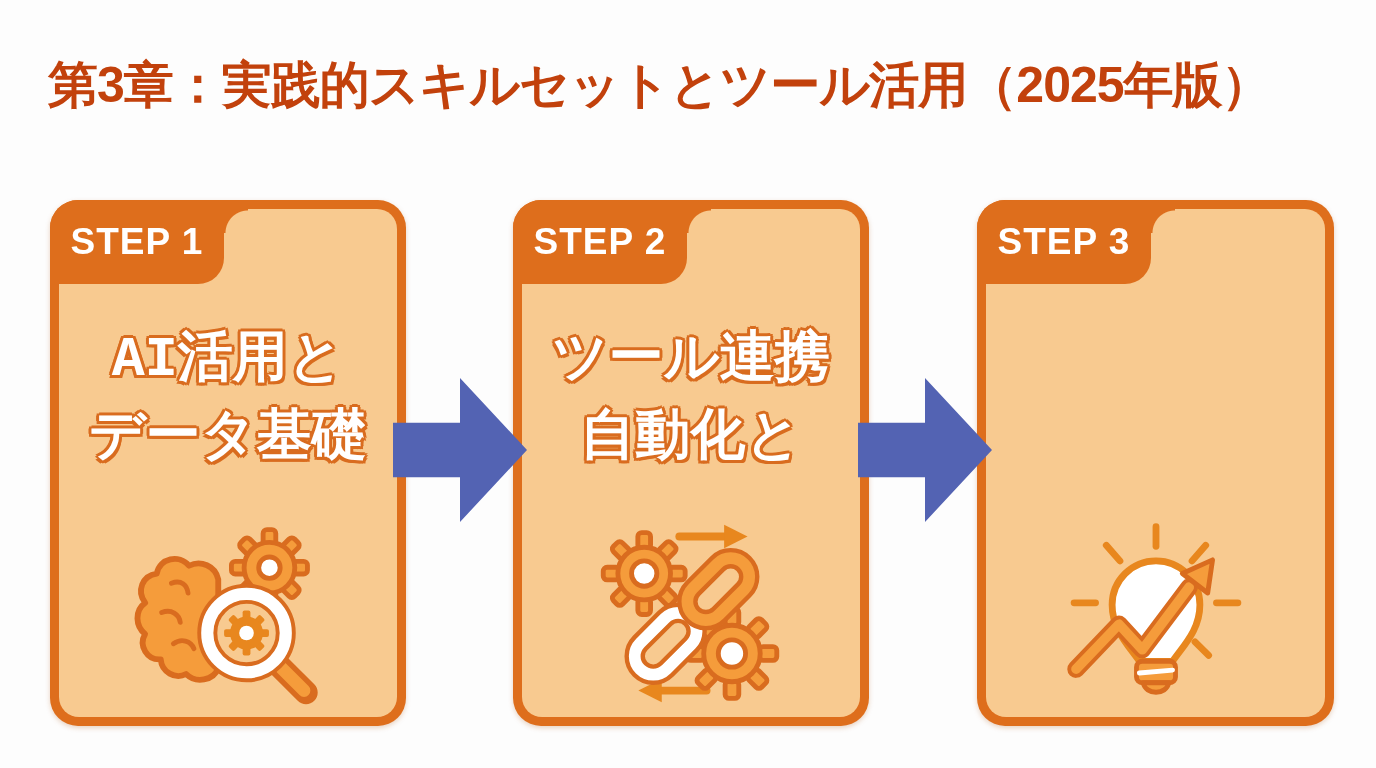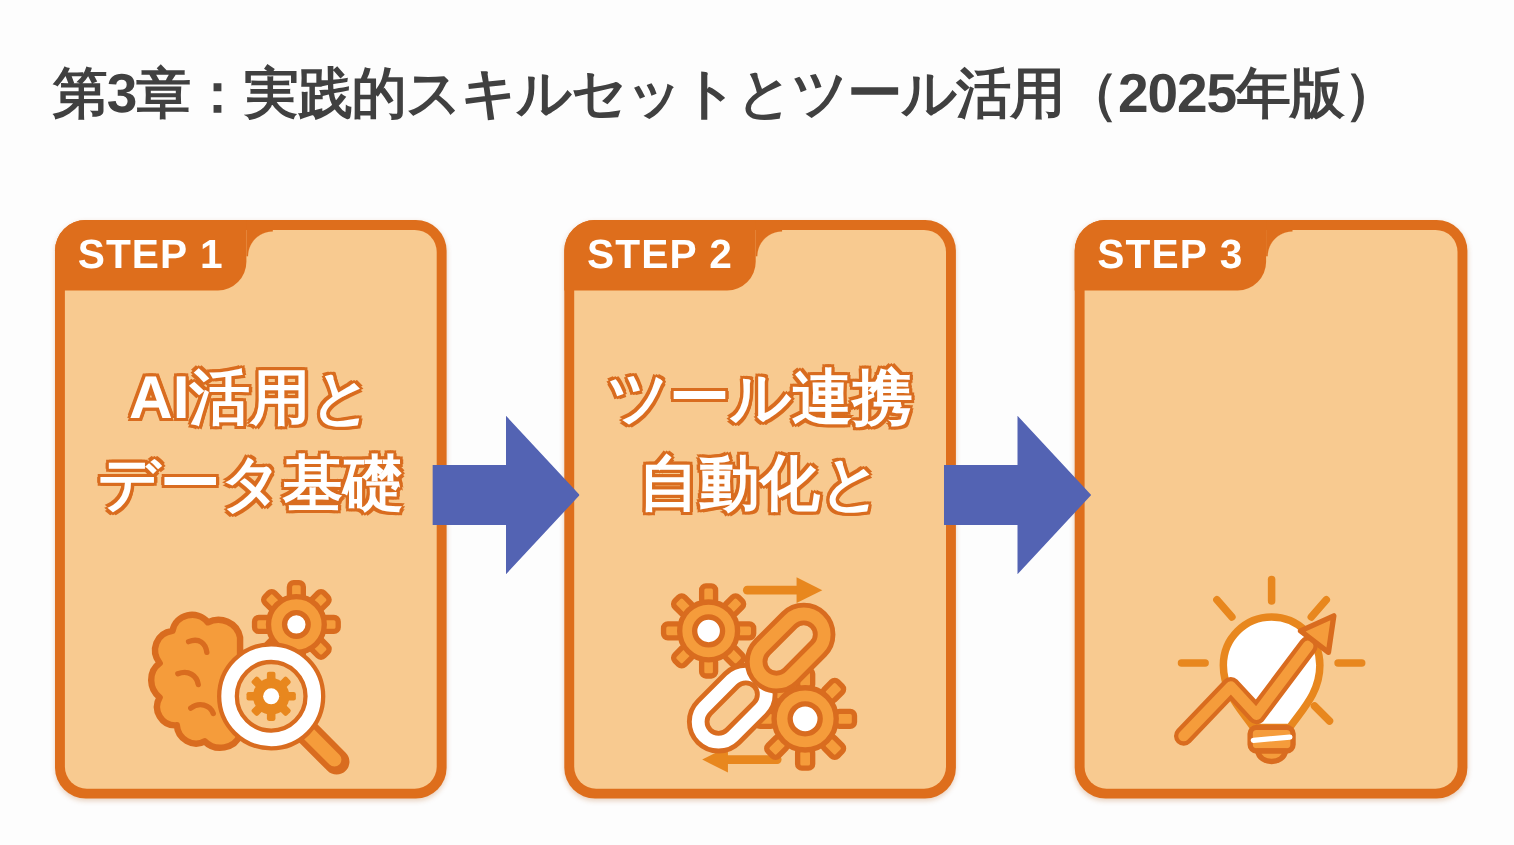--- a/index.html
+++ b/index.html
@@ -3,50 +3,51 @@
 <meta charset="utf-8">
 <style>
   html,body{margin:0;padding:0;}
   body{
     width:1376px;height:768px;position:relative;overflow:hidden;
     background:#FDFDFD;
     font-family:"Liberation Sans","DejaVu Sans",sans-serif;
   }
   .title{
     position:absolute;left:48px;top:52px;margin:0;
-    font-size:50px;font-weight:900;color:#404040;letter-spacing:-1px;
+    font-size:50px;font-weight:900;color:#c2410c;letter-spacing:-1px;
     white-space:nowrap;
   }
   .card{
     position:absolute;top:200px;width:356px;height:526px;
     background:#DE6E1C;border-radius:28px;
     box-shadow:0 2px 5px rgba(170,85,15,0.25);
   }
   .card-fill{
     position:absolute;inset:9px;background:#F8CA90;border-radius:20px;
   }
   .tab{
-    position:absolute;left:0;top:0;width:174px;height:64px;
+    position:absolute;left:0;top:0;width:174px;height:84px;
     background:#DE6E1C;border-radius:28px 0 26px 0;
     display:flex;align-items:center;justify-content:center;
   }
   .tab-label{
     color:#FFFFFF;font-weight:700;font-size:37px;letter-spacing:1px;
   }
   .notch{
     position:absolute;left:174px;top:9px;width:24px;height:24px;
     background:radial-gradient(circle 24px at 24px 24px, rgba(222,110,28,0) 22px, #DE6E1C 23px);
   }
   .card-title{
     position:absolute;top:122px;left:0;right:0;text-align:center;
     font-size:55px;font-weight:900;line-height:1.42;color:#FFFFFF;
     text-shadow:
       3px 0 0 #D96C1F,-3px 0 0 #D96C1F,0 3px 0 #D96C1F,0 -3px 0 #D96C1F,
       2.5px 2.5px 0 #D96C1F,-2.5px 2.5px 0 #D96C1F,
       2.5px -2.5px 0 #D96C1F,-2.5px -2.5px 0 #D96C1F;
+    font-family: Liberation Mono, monospace;
   }
   .card-icon{
     position:absolute;left:50%;transform:translateX(-50%);bottom:14px;
     width:195px;height:195px;
   }
   .card-icon svg{width:100%;height:100%;display:block;}
   .block-arrow{
     position:absolute;top:378px;width:134px;height:144px;background:#5363B3;
     clip-path:polygon(0% 31%, 50% 31%, 50% 0%, 100% 50%, 50% 100%, 50% 69%, 0% 69%);
   }

